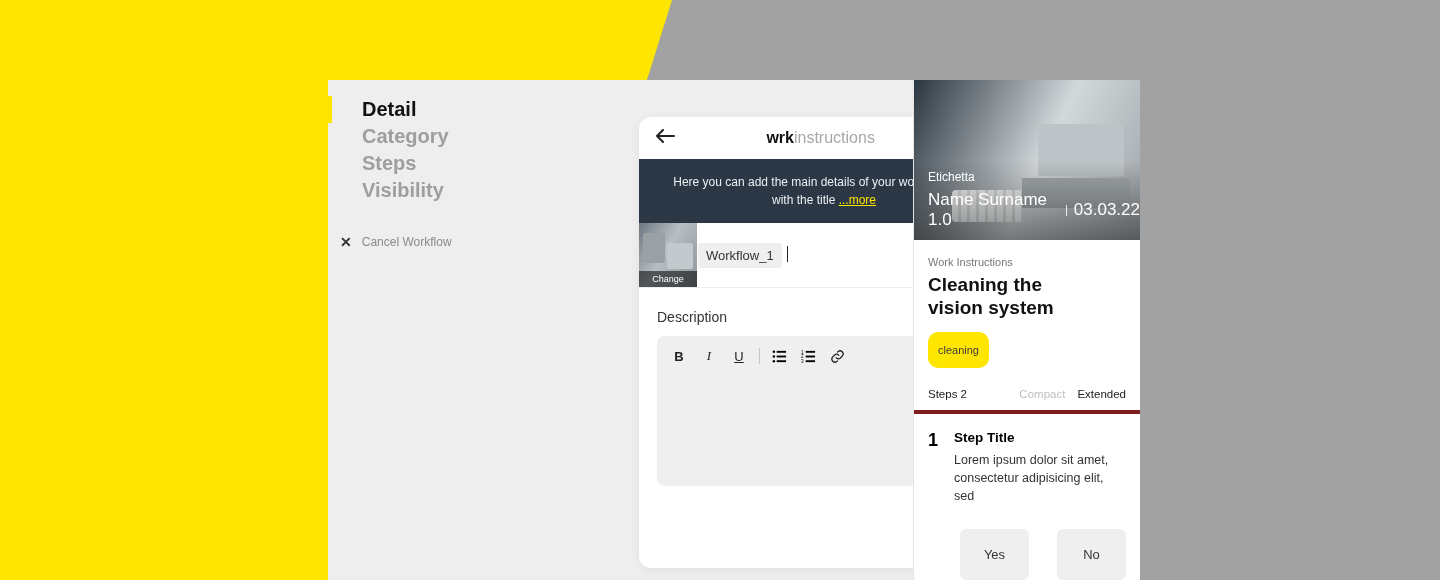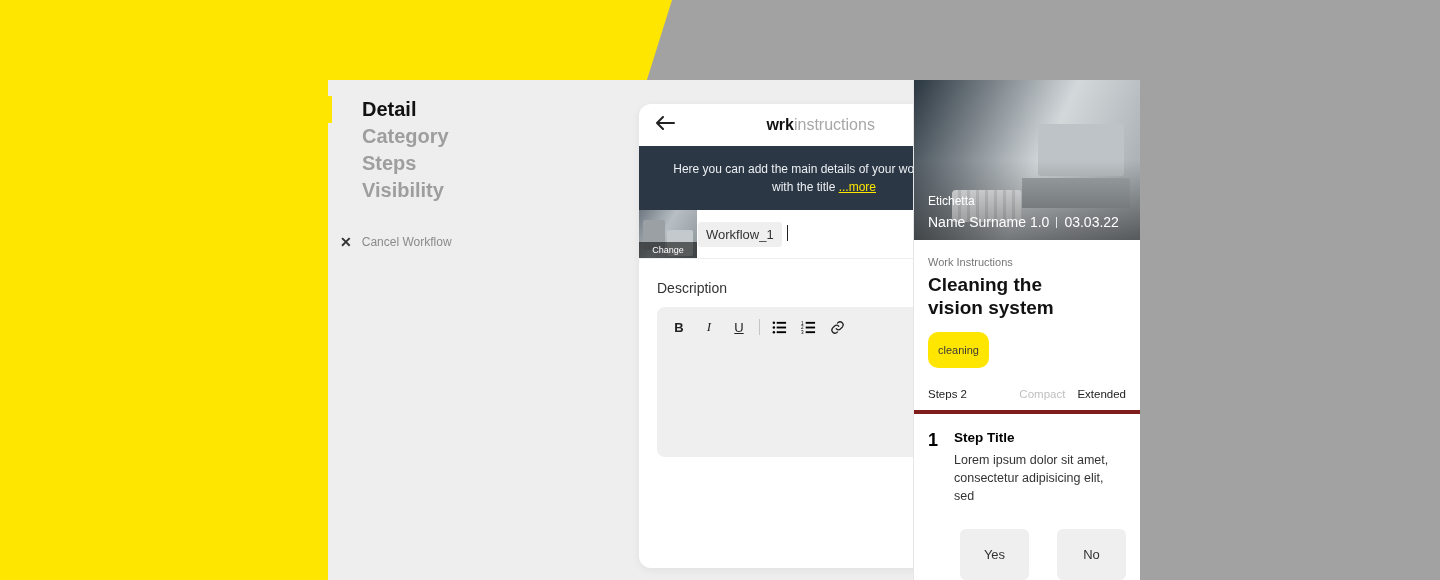--- a/index.html
+++ b/index.html
@@ -65,20 +65,21 @@
     font-weight: 700;
     color: #333;
   }
 
   
   .editor {
     flex: 1;
     display: flex;
     justify-content: center;
     padding: 24px 12px 12px 12px;
+    margin-top: 13px;
   }
   .card {
     width: 370px;
     background: #fff;
     border-radius: 12px;
     overflow: hidden;
     display: flex;
     flex-direction: column;
     box-shadow: 0 2px 10px rgba(0,0,0,0.06);
   }
@@ -118,21 +119,21 @@
     cursor: pointer;
   }
 
   .title-row {
     display: flex;
     align-items: stretch;
     border-bottom: 1px solid #eee;
   }
   .thumb {
     width: 58px;
-    height: 48px;
+    height: 64px;
     position: relative;
     background: linear-gradient(120deg,#6e7780 0%,#b7bfc4 45%,#8d9498 100%);
     overflow: hidden;
     cursor: pointer;
   }
   .thumb .machine1 { position:absolute; left:4px; top:10px; width:22px; height:30px; background:#9aa0a4; border-radius:2px; }
   .thumb .machine2 { position:absolute; left:28px; top:20px; width:26px; height:26px; background:#c3c9cd; border-radius:2px; }
   .thumb .lbl {
     position: absolute;
     left: 0; right: 0; bottom: 0;
@@ -215,21 +216,21 @@
   .hero .block1 { position:absolute; right:16px; top:44px; width:86px; height:52px; background:#bdc3c6; border-radius:3px; }
   .hero .block2 { position:absolute; right:10px; top:98px; width:108px; height:30px; background:#a2a8ab; }
   .hero .cyl { position:absolute; left:38px; top:110px; width:70px; height:32px; background:repeating-linear-gradient(90deg,#f1f3f4 0 6px,#d8dbdc 6px 9px); border-radius:4px; }
   .hero .shadow { position:absolute; left:0; right:0; bottom:0; height:80px; background:linear-gradient(180deg,rgba(0,0,0,0) 0%,rgba(0,0,0,0.45) 100%); }
   .hero .meta {
     position: absolute;
     left: 14px; bottom: 10px;
     color: #fff;
   }
   .hero .meta .tag { font-size: 12px; margin-bottom: 6px; }
-  .hero .meta .line { font-size: 14px; display:flex; align-items:center; gap:7px; }
+  .hero .meta .line { font-size: 17px; display:flex; align-items:center; gap:7px; }
   .hero .meta .line .vbar { width:1px; height:11px; background:#fff; opacity:.8; }
 
   .p-body { padding: 16px 14px 0 14px; }
   .eyebrow { font-size: 11px; color:#777; margin-bottom: 6px; }
   .p-title { font-size: 19px; font-weight: 700; line-height: 1.2; color:#111; margin-bottom: 12px; }
   .pill {
     display: inline-block;
     background: #ffe600;
     color: #3a3a3a;
     font-size: 11px;

